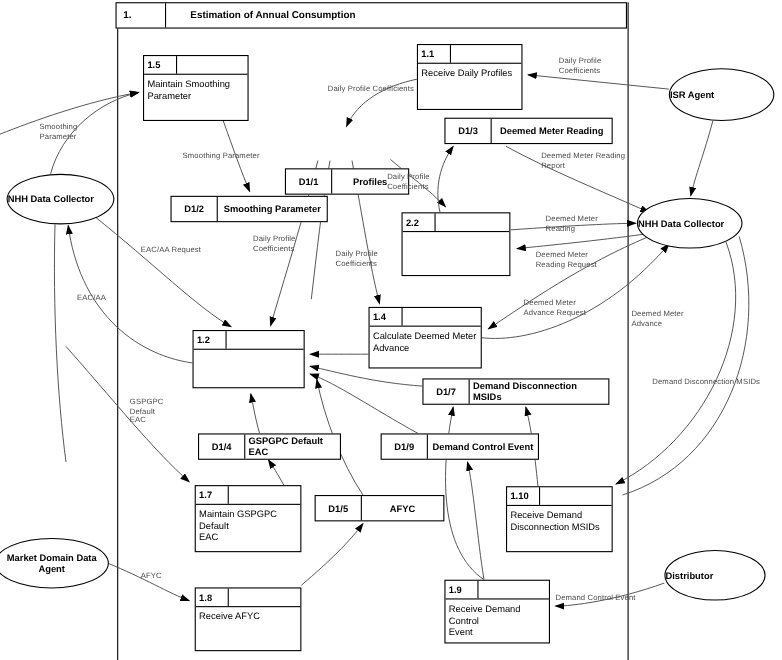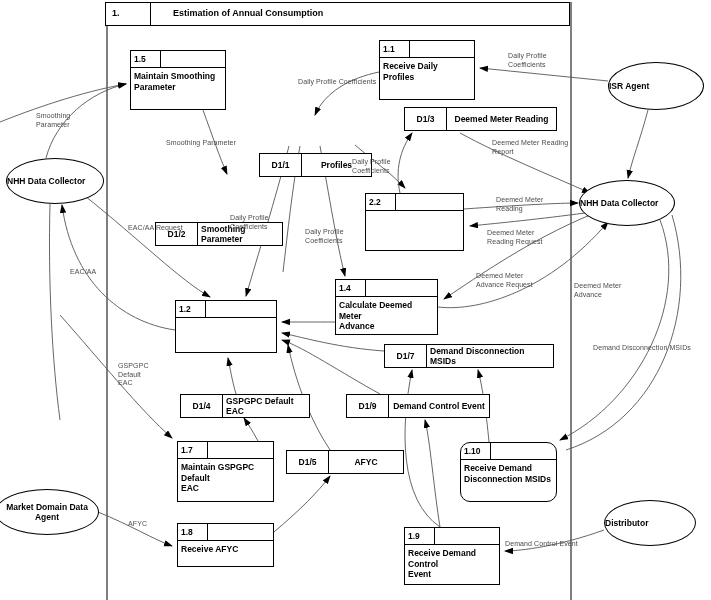--- a/index.html
+++ b/index.html
@@ -27,21 +27,21 @@
     border-bottom:1px solid #000;box-sizing:border-box;
   }
   .procbox .pid{
     position:absolute;left:0;top:0;width:30px;height:16px;
     border-right:1px solid #000;box-sizing:border-box;
     font-size:8.5px;font-weight:bold;color:#000;
     padding:3px 0 0 3px;
   }
   .procbox .pname{
     position:absolute;left:3px;top:20px;right:3px;
-    font-size:8.5px;font-weight:bold;color:#000;
+    font-size:8.5px;font-weight:normal;color:#000;
     line-height:10.5px;white-space:pre-line;
   }
   .storebox{
     position:absolute;
     border:1px solid #000;
     background:#fff;
     box-sizing:border-box;
     height:24px;
     padding-left:40px;
   }
@@ -201,26 +201,26 @@
       <div class="procbox" style="left: 175px; top: 300px; width: 102px; height: 53px;">
         <div class="phead"></div>
         <div class="pid">1.2</div>
       </div>
       <div class="procbox" style="left: 177px; top: 441px; width: 97px; height: 61px;">
         <div class="phead"></div>
         <div class="pid">1.7</div>
         <div class="pname">Maintain GSPGPC Default
 EAC</div>
       </div>
-      <div class="procbox" style="left: 177px; top: 523px; width: 97px; height: 44px;">
+      <div class="procbox" style="left: 177px; top: 534px; width: 97px; height: 58px;">
         <div class="phead"></div>
         <div class="pid">1.8</div>
         <div class="pname">Receive AFYC</div>
       </div>
-      <div class="procbox" style="left: 460px; top: 442px; width: 97px; height: 60px; border-radius: 10px;">
+      <div class="procbox" style="left: 460px; top: 442px; width: 97px; height: 60px;">
         <div class="phead"></div>
         <div class="pid">1.10</div>
         <div class="pname">Receive Demand
 Disconnection MSIDs</div>
       </div>
       <div class="procbox" style="left: 404px; top: 527px; width: 96px; height: 58px;">
         <div class="phead"></div>
         <div class="pid">1.9</div>
         <div class="pname">Receive Demand Control
 Event</div>
@@ -228,21 +228,21 @@
     </div>
   <div id="stores-layer">
       <div class="storebox" style="left: 259px; top: 121px; width: 113px; margin-top: 32px;">
         <div class="sid">D1/1</div>
         <div class="sname">Profiles</div>
       </div>
       <div class="storebox" style="left: 404px; top: 107px; width: 153px;">
         <div class="sid">D1/3</div>
         <div class="sname">Deemed Meter Reading</div>
       </div>
-      <div class="storebox" style="left: 155px; top: 178px; width: 128px; margin-top: 44px;">
+      <div class="storebox" style="left: 155px; top: 178px; width: 143px;">
         <div class="sid">D1/2</div>
         <div class="sname">Smoothing Parameter</div>
       </div>
       <div class="storebox" style="left: 384px; top: 344px; width: 170px;">
         <div class="sid">D1/7</div>
         <div class="sname">Demand Disconnection MSIDs</div>
       </div>
       <div class="storebox" style="left: 180px; top: 394px; width: 130px;">
         <div class="sid">D1/4</div>
         <div class="sname">GSPGPC Default EAC</div>

